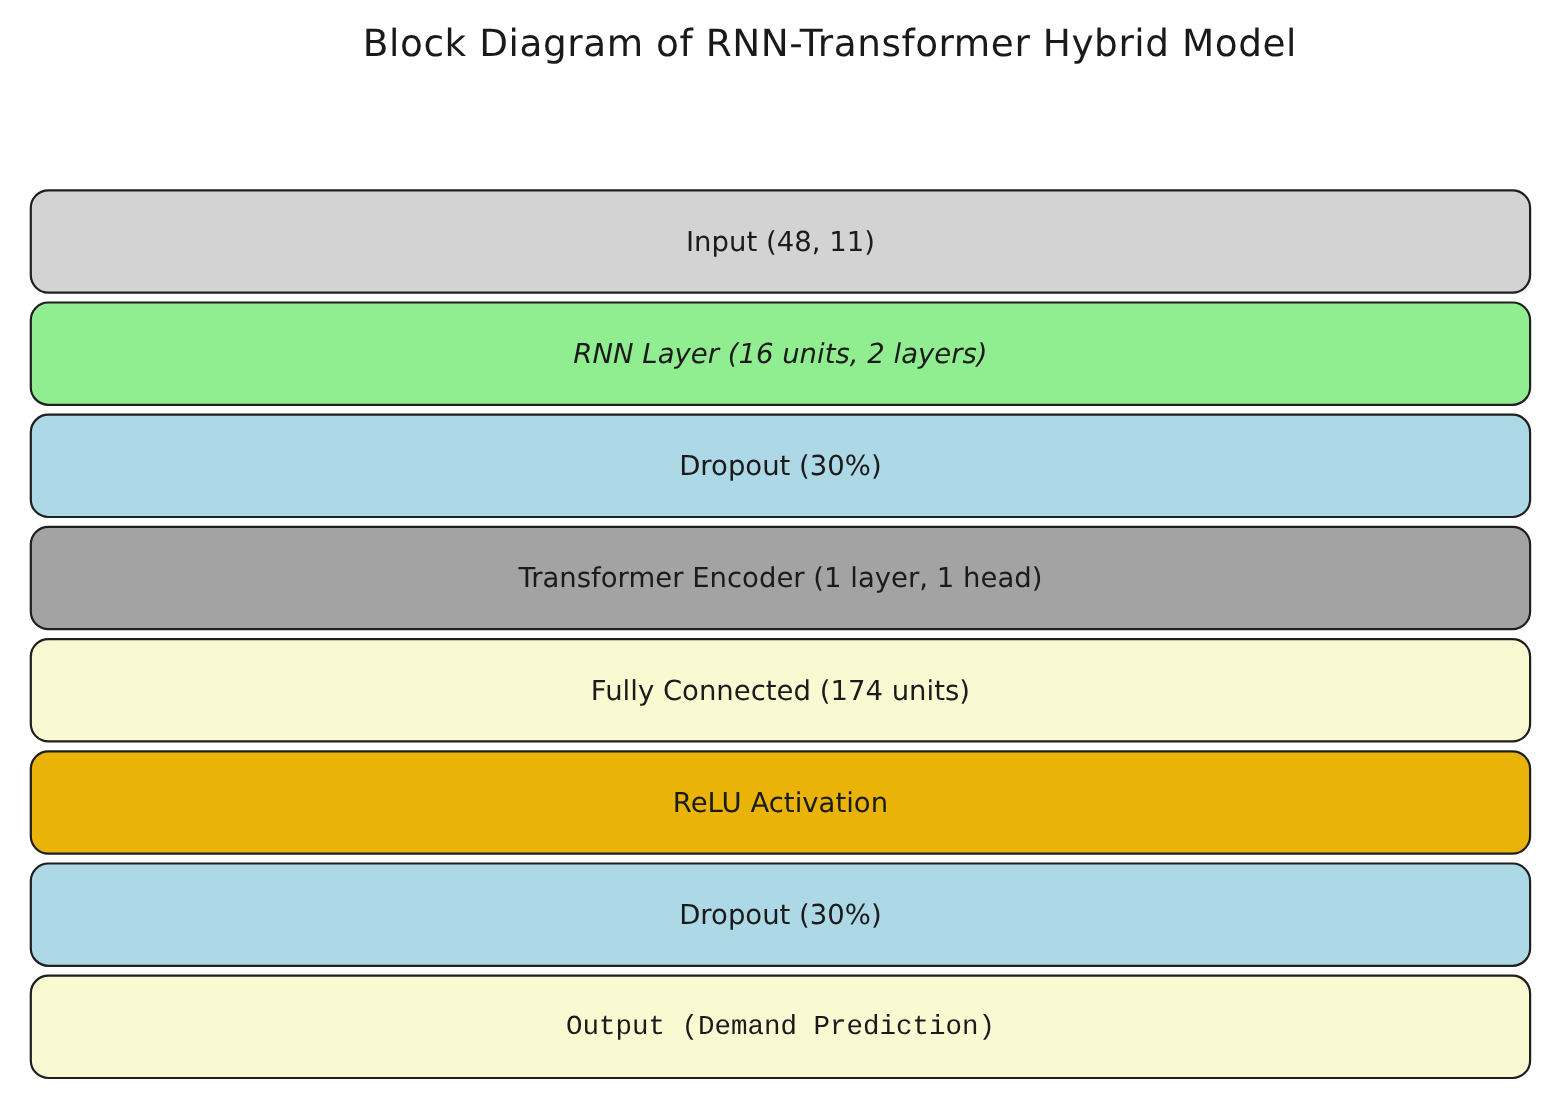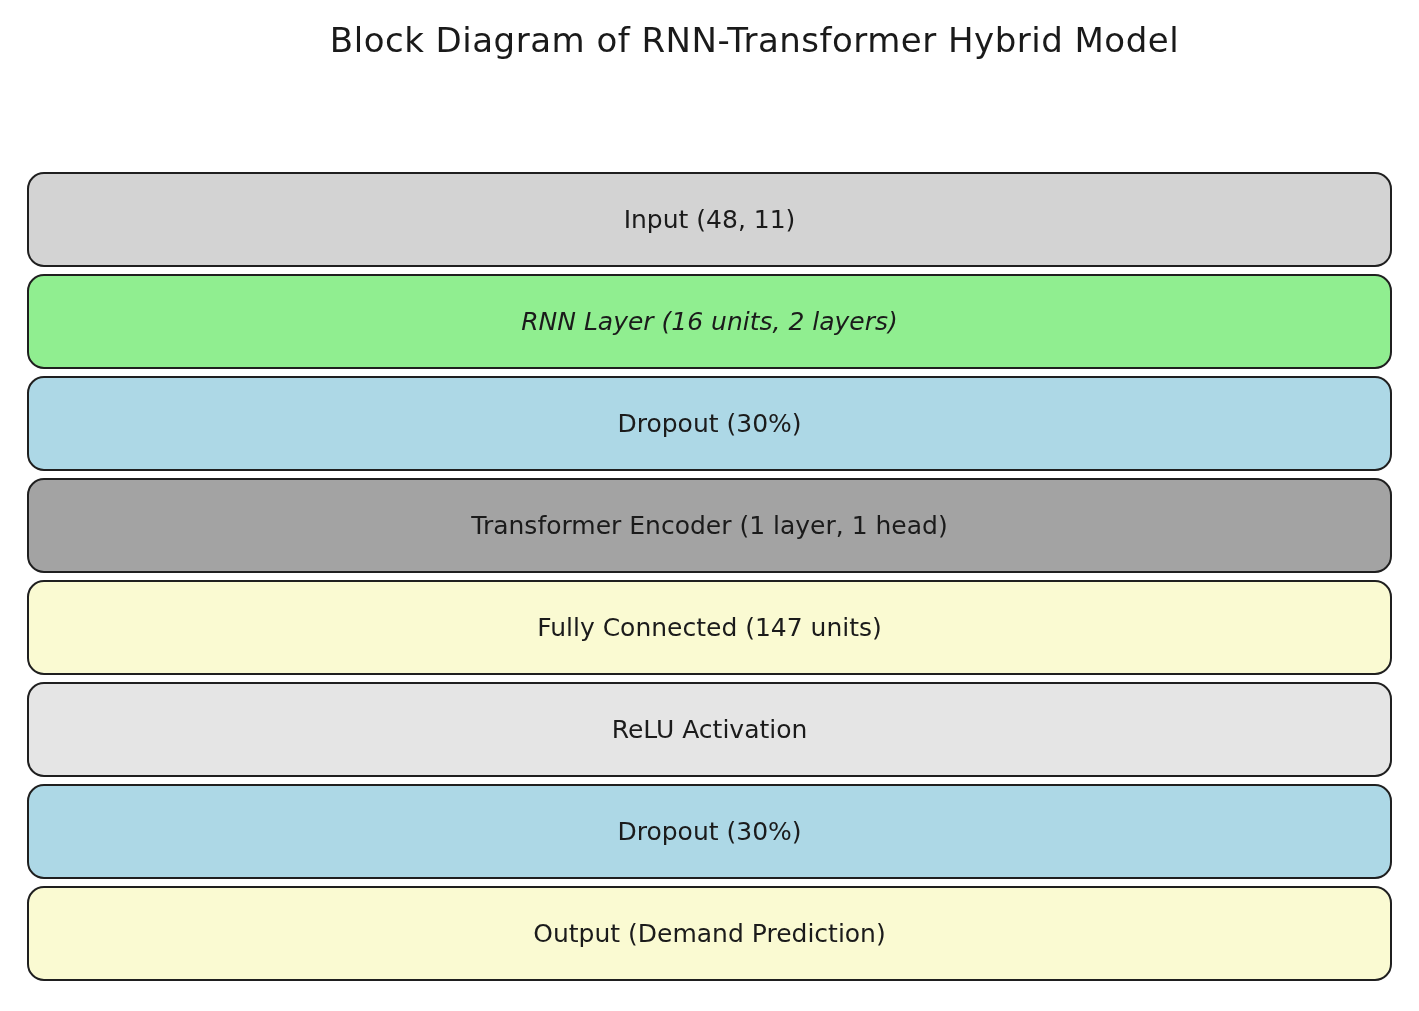--- a/index.html
+++ b/index.html
@@ -66,29 +66,29 @@
 
     <div class="block" style="background: rgb(173, 216, 230);">
       <span>Dropout (30%)</span>
     </div>
 
     <div class="block" style="background: #a3a3a3;">
       <span>Transformer Encoder (1 layer, 1 head)</span>
     </div>
 
     <div class="block" style="background: rgb(250, 250, 210);">
-      <span>Fully Connected (147 units)</span>
+      <span>Fully Connected (174 units)</span>
     </div>
 
-    <div class="block" style="background: #e5e5e5; align-items: center;">
+    <div class="block" style="background: #eab308; align-items: center;">
       <span>ReLU Activation</span>
     </div>
 
     <div class="block" style="background: rgb(173, 216, 230);">
       <span>Dropout (30%)</span>
     </div>
 
-    <div class="block" style="background: rgb(250, 250, 210);">
+    <div class="block" style="background: rgb(250, 250, 210); font-family: Liberation Mono, monospace;">
       <span>Output (Demand Prediction)</span>
     </div>
   </div>
 
 </div>
 
 </body></html>

